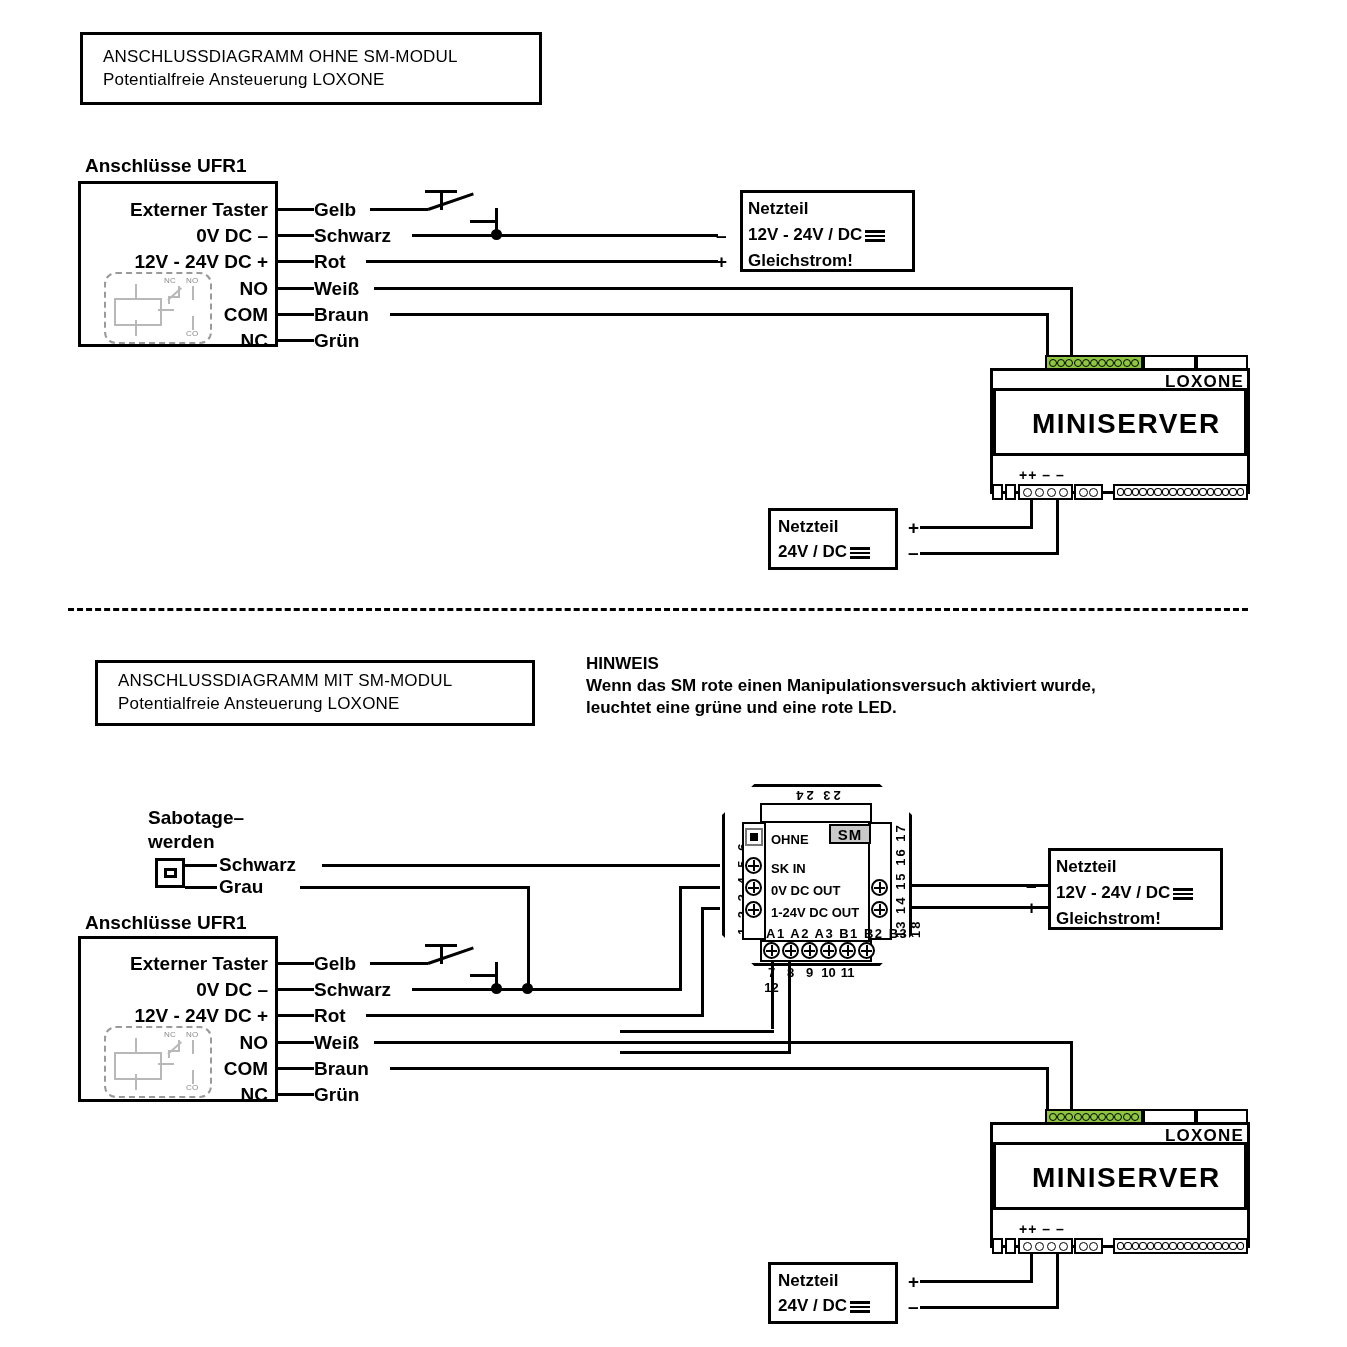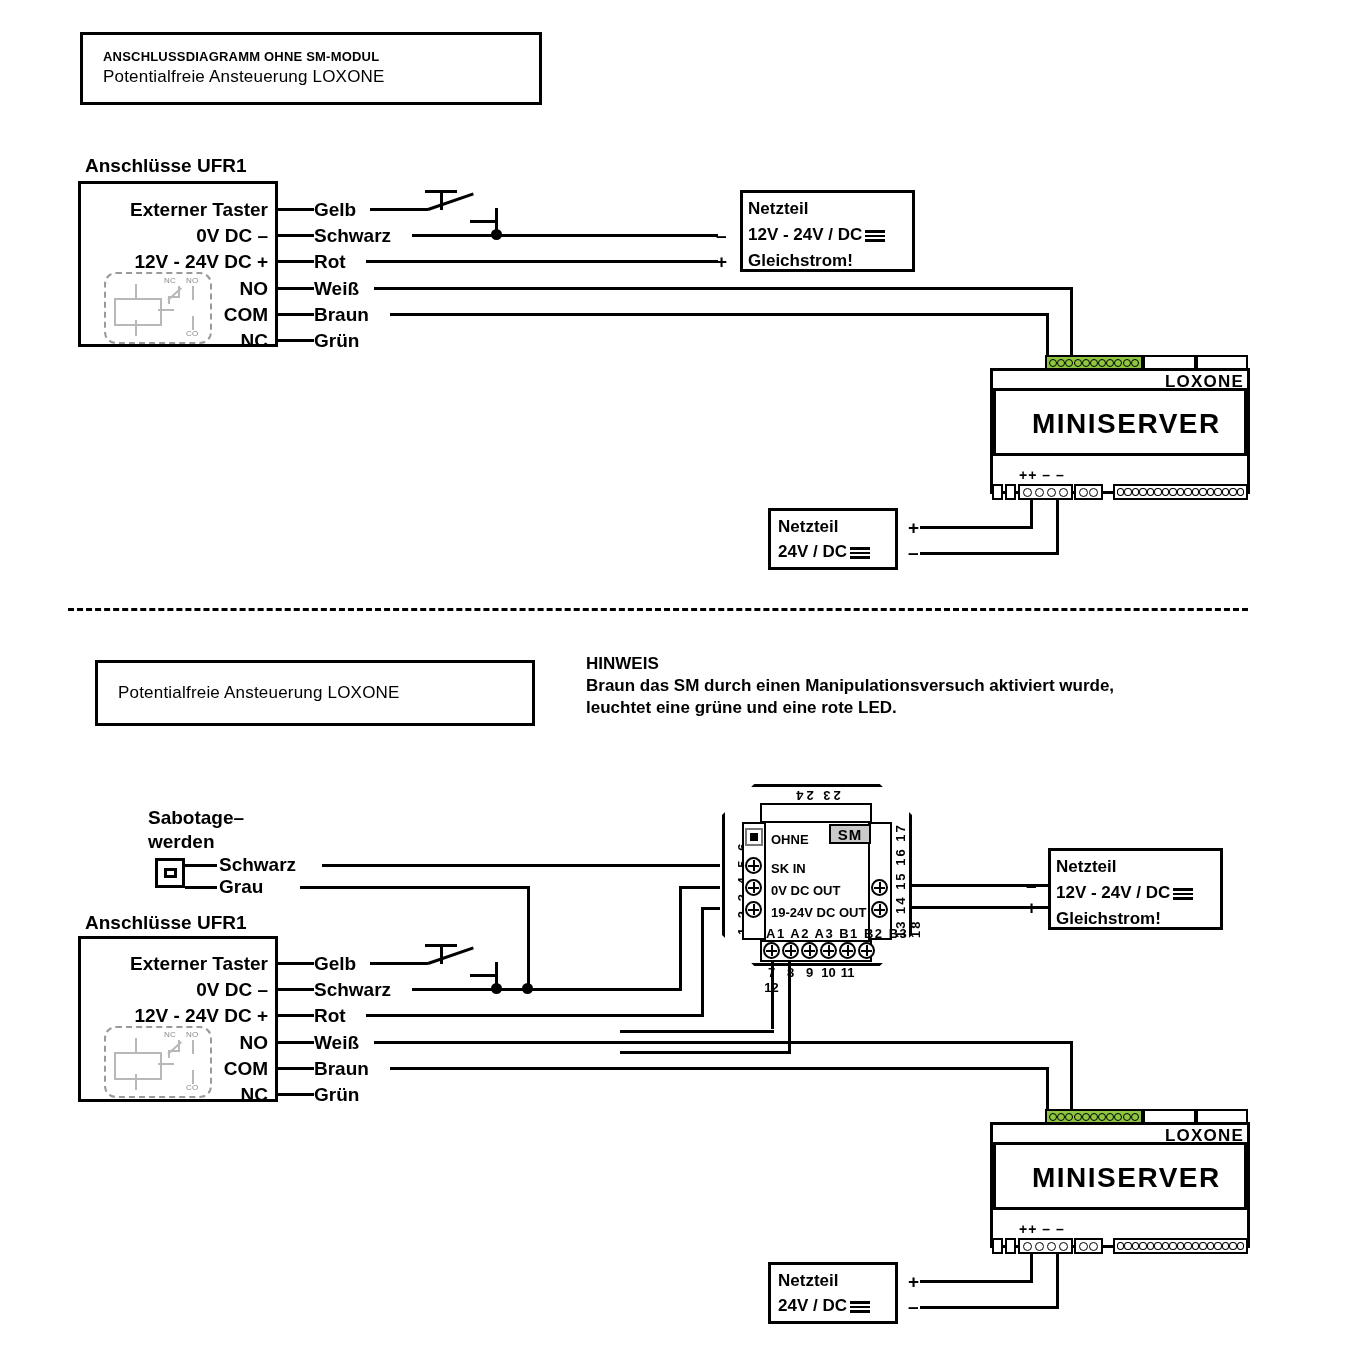--- a/index.html
+++ b/index.html
@@ -3,21 +3,21 @@
 <meta charset="utf-8">
 <title>Anschlussdiagramm UFR1 LOXONE</title>
 <style>
   html,body{margin:0;padding:0;background:#ffffff;}
   body{font-family:"Liberation Sans",sans-serif;color:#000;}
   #root{position:relative;width:1347px;height:1347px;background:#fff;overflow:hidden;}
   
   .box{position:absolute;border:3px solid #000;background:#fff;box-sizing:border-box;}
   .titlebox{position:absolute;border:3px solid #000;background:#fff;box-sizing:border-box;
             display:flex;flex-direction:column;justify-content:center;padding-left:20px;}
-  .titlebox .l1{font-size:13px;font-weight:bold;letter-spacing:.2px;line-height:1.35;}
+  .titlebox .l1{font-size:17px;font-weight:normal;letter-spacing:.2px;line-height:1.35;}
   .titlebox .l2{font-size:17px;font-weight:normal;letter-spacing:.2px;line-height:1.35;}
   
   .h{position:absolute;background:#000;height:3px;}
   .v{position:absolute;background:#000;width:3px;}
   .dot{position:absolute;width:11px;height:11px;border-radius:50%;background:#000;}
   
   .lbl{position:absolute;font-size:19px;font-weight:bold;white-space:nowrap;line-height:1;}
   .lbl-n{position:absolute;font-size:17px;font-weight:normal;white-space:nowrap;line-height:1;}
   .sect-title{position:absolute;font-size:19px;font-weight:bold;white-space:nowrap;}
   .hdr{position:absolute;font-size:17px;font-weight:bold;line-height:1.35;white-space:pre;}
@@ -217,25 +217,26 @@
   <div class="lbl-n" style="left:778px;top:518px;font-weight:bold;">Netzteil</div>
   <div class="lbl-n" style="left:778px;top:543px;font-weight:bold;">
     <span>24V / DC</span><span class="dcsym"><b></b><b></b><b></b></span>
   </div>
   <div class="lbl" style="left:908px;top:518px;">+</div>
   <div class="lbl" style="left:908px;top:543px;">–</div>
 
   <div class="divider" style="left:68px;top:608px;width:1180px;"></div>
 
   <div class="titlebox" style="left:95px;top:660px;width:440px;height:66px;">
+    <div class="l1">ANSCHLUSSDIAGRAMM MIT SM-MODUL</div>
     <div class="l2">Potentialfreie Ansteuerung LOXONE</div>
   </div>
 
   <div class="hdr" style="left:586px;top:653px;">HINWEIS</div>
-  <div class="hdr" style="left:586px;top:675px;">Braun das SM durch einen Manipulationsversuch aktiviert wurde,</div>
+  <div class="hdr" style="left:586px;top:675px;">Wenn das SM rote einen Manipulationsversuch aktiviert wurde,</div>
   <div class="hdr" style="left:586px;top:697px;">leuchtet eine grüne und eine rote LED.</div>
 
   <div class="lbl" style="left:148px;top:808px;">Sabotage–</div>
   <div class="lbl" style="left:148px;top:832px;">werden</div>
   <div class="sab" style="left:155px;top:858px;width:30px;height:30px;">
       <i></i>
     </div>
   <div class="h" style="left:185px;top:864px;width:32px;"></div>
   <div class="h" style="left:185px;top:886px;width:32px;"></div>
   <div class="lbl" style="left:219px;top:855px;">Schwarz</div>
@@ -330,21 +331,21 @@
   <div class="screw" style="left:745px;top:901px;"></div>
 
   <div class="sm-inner" style="left:868px;top:822px;width:24px;height:118px;"></div>
   <div class="screw" style="left:871px;top:879px;"></div>
   <div class="screw" style="left:871px;top:901px;"></div>
 
   <div class="sm-txt" style="left:771px;top:832px;">OHNE</div>
   <div class="sm-badge" style="left:829px;top:824px;width:42px;height:20px;">SM</div>
   <div class="sm-txt" style="left:771px;top:861px;">SK IN</div>
   <div class="sm-txt" style="left:771px;top:883px;">0V DC OUT</div>
-  <div class="sm-txt" style="left:771px;top:905px;">19-24V DC OUT</div>
+  <div class="sm-txt" style="left:771px;top:905px;">1-24V DC OUT</div>
   <div class="sm-txt" style="left:766px;top:926px;letter-spacing:1.5px;">A1 A2 A3 B1 B2 B3</div>
 
   <div class="sm-inner" style="left:760px;top:940px;width:112px;height:22px;"></div>
   <div class="screw" style="left:763px;top:942px;"></div>
   <div class="screw" style="left:782px;top:942px;"></div>
   <div class="screw" style="left:801px;top:942px;"></div>
   <div class="screw" style="left:820px;top:942px;"></div>
   <div class="screw" style="left:839px;top:942px;"></div>
   <div class="screw" style="left:858px;top:942px;"></div>
   <div class="sm-num" style="left:762px;top:965px;letter-spacing:0;width:110px;"><span style="display: inline-block; width: 19px; text-align: center;">7</span><span style="display: inline-block; width: 19px; text-align: center;">8</span><span style="display: inline-block; width: 19px; text-align: center;">9</span><span style="display: inline-block; width: 19px; text-align: center;">10</span><span style="display: inline-block; width: 19px; text-align: center;">11</span><span style="display: inline-block; width: 19px; text-align: center;">12</span></div>

